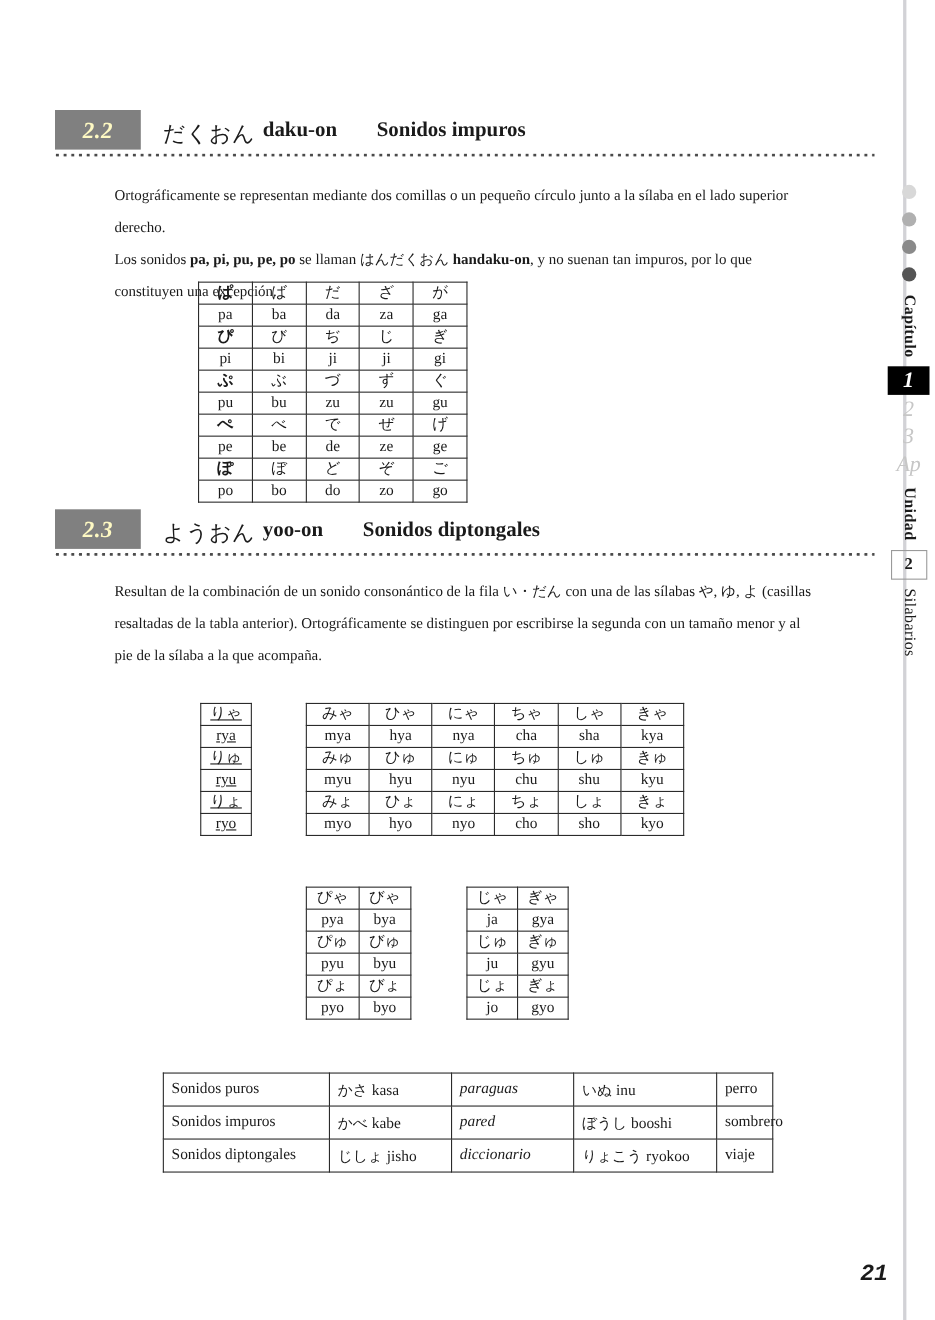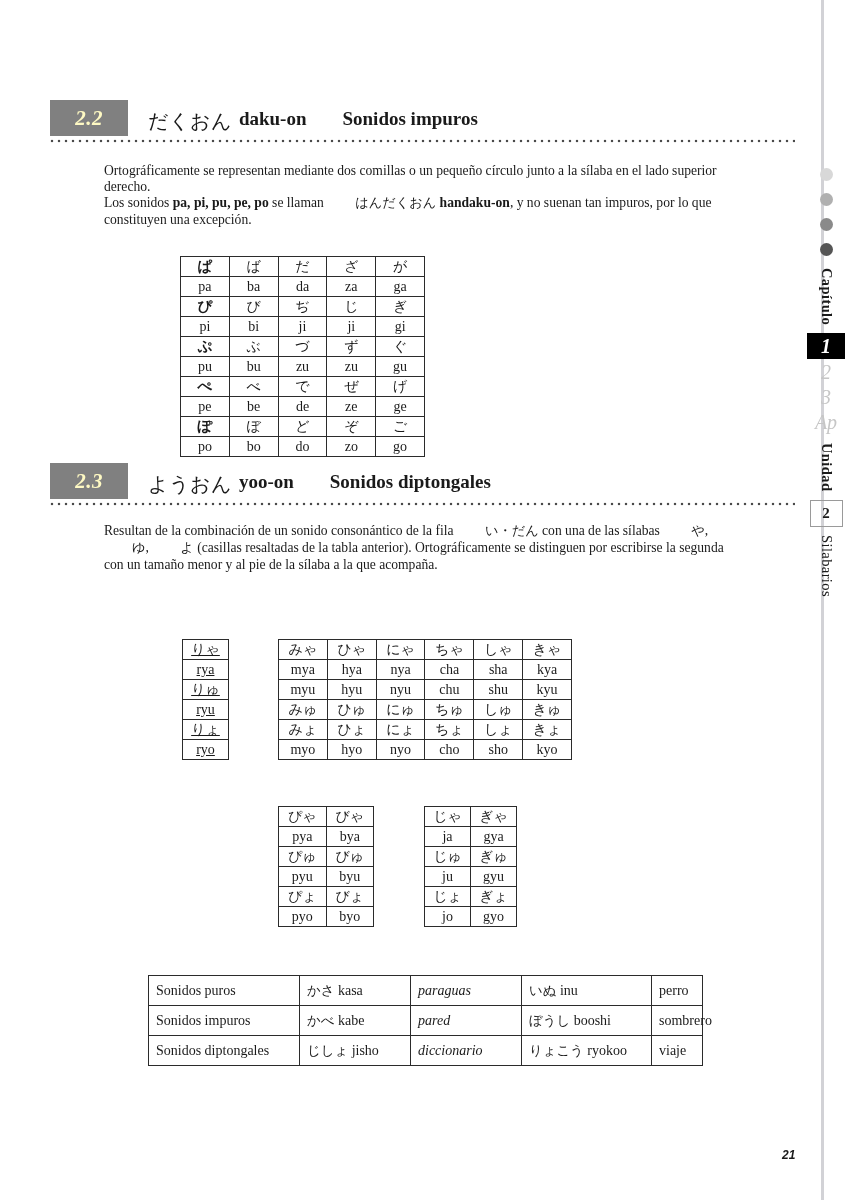--- a/index.html
+++ b/index.html
@@ -83,30 +83,29 @@
     background-size: 7px 4px;
     background-repeat: repeat-x;
   }
 
   
   .para-block {
     position: absolute;
     left: 104px;
     width: 640px;
     font-size: 13.6px;
-    line-height: 16px;
+    line-height: 29px;
     text-align: left;
   }
   .para-block p {
     margin: 0;
   }
   .kana-inline {
-    font-family: Liberation Mono, monospace;
+    font-family: Liberation Sans, sans-serif;
     font-size: 13.2px;
-    margin-left: 28px;
   }
   b { font-weight: bold; }
 
   
   .ktable {
     position: absolute;
     border-collapse: collapse;
     table-layout: fixed;
   }
   .ktable td {
@@ -212,24 +211,24 @@
     font-weight: bold;
     text-align: center;
     font-family: "Liberation Serif", serif;
   }
 
   
   .page-number {
     position: absolute;
     left: 782px;
     top: 1148px;
-    font-size: 12px;
+    font-size: 21px;
     font-style: italic;
     font-weight: bold;
-    font-family: Liberation Sans, sans-serif;
+    font-family: Liberation Mono, monospace;
   }
 </style>
 </head>
 <body>
 
 <div class="page-edge-rule"></div>
 
 <div class="section" style="top:100px;">
   <div class="section-head">
     <div class="section-num">2.2</div>
@@ -358,53 +357,53 @@
       </tr>
       <tr>
         <td class="kana">りょ</td>
       </tr>
       <tr>
         <td class="romaji">ryo</td>
       </tr>
     </tbody>
   </table>
 
-<table class="ktable" style="left:278px; top:639px; width:294px;">
+<table class="ktable" style="left:278px; top:639px; width:344px;">
     <tbody>
       <tr>
         <td class="kana">みゃ</td>
         <td class="kana">ひゃ</td>
         <td class="kana">にゃ</td>
         <td class="kana">ちゃ</td>
         <td class="kana">しゃ</td>
         <td class="kana">きゃ</td>
       </tr>
       <tr>
         <td class="romaji">mya</td>
         <td class="romaji">hya</td>
         <td class="romaji">nya</td>
         <td class="romaji">cha</td>
         <td class="romaji">sha</td>
         <td class="romaji">kya</td>
       </tr>
       <tr>
+        <td class="kana">みゅ</td>
+        <td class="kana">ひゅ</td>
+        <td class="kana">にゅ</td>
+        <td class="kana">ちゅ</td>
+        <td class="kana">しゅ</td>
+        <td class="kana">きゅ</td>
+      </tr>
+      <tr>
         <td class="romaji">myu</td>
         <td class="romaji">hyu</td>
         <td class="romaji">nyu</td>
         <td class="romaji">chu</td>
         <td class="romaji">shu</td>
         <td class="romaji">kyu</td>
-      </tr>
-      <tr>
-        <td class="kana">みゅ</td>
-        <td class="kana">ひゅ</td>
-        <td class="kana">にゅ</td>
-        <td class="kana">ちゅ</td>
-        <td class="kana">しゅ</td>
-        <td class="kana">きゅ</td>
       </tr>
       <tr>
         <td class="kana">みょ</td>
         <td class="kana">ひょ</td>
         <td class="kana">にょ</td>
         <td class="kana">ちょ</td>
         <td class="kana">しょ</td>
         <td class="kana">きょ</td>
       </tr>
       <tr>

